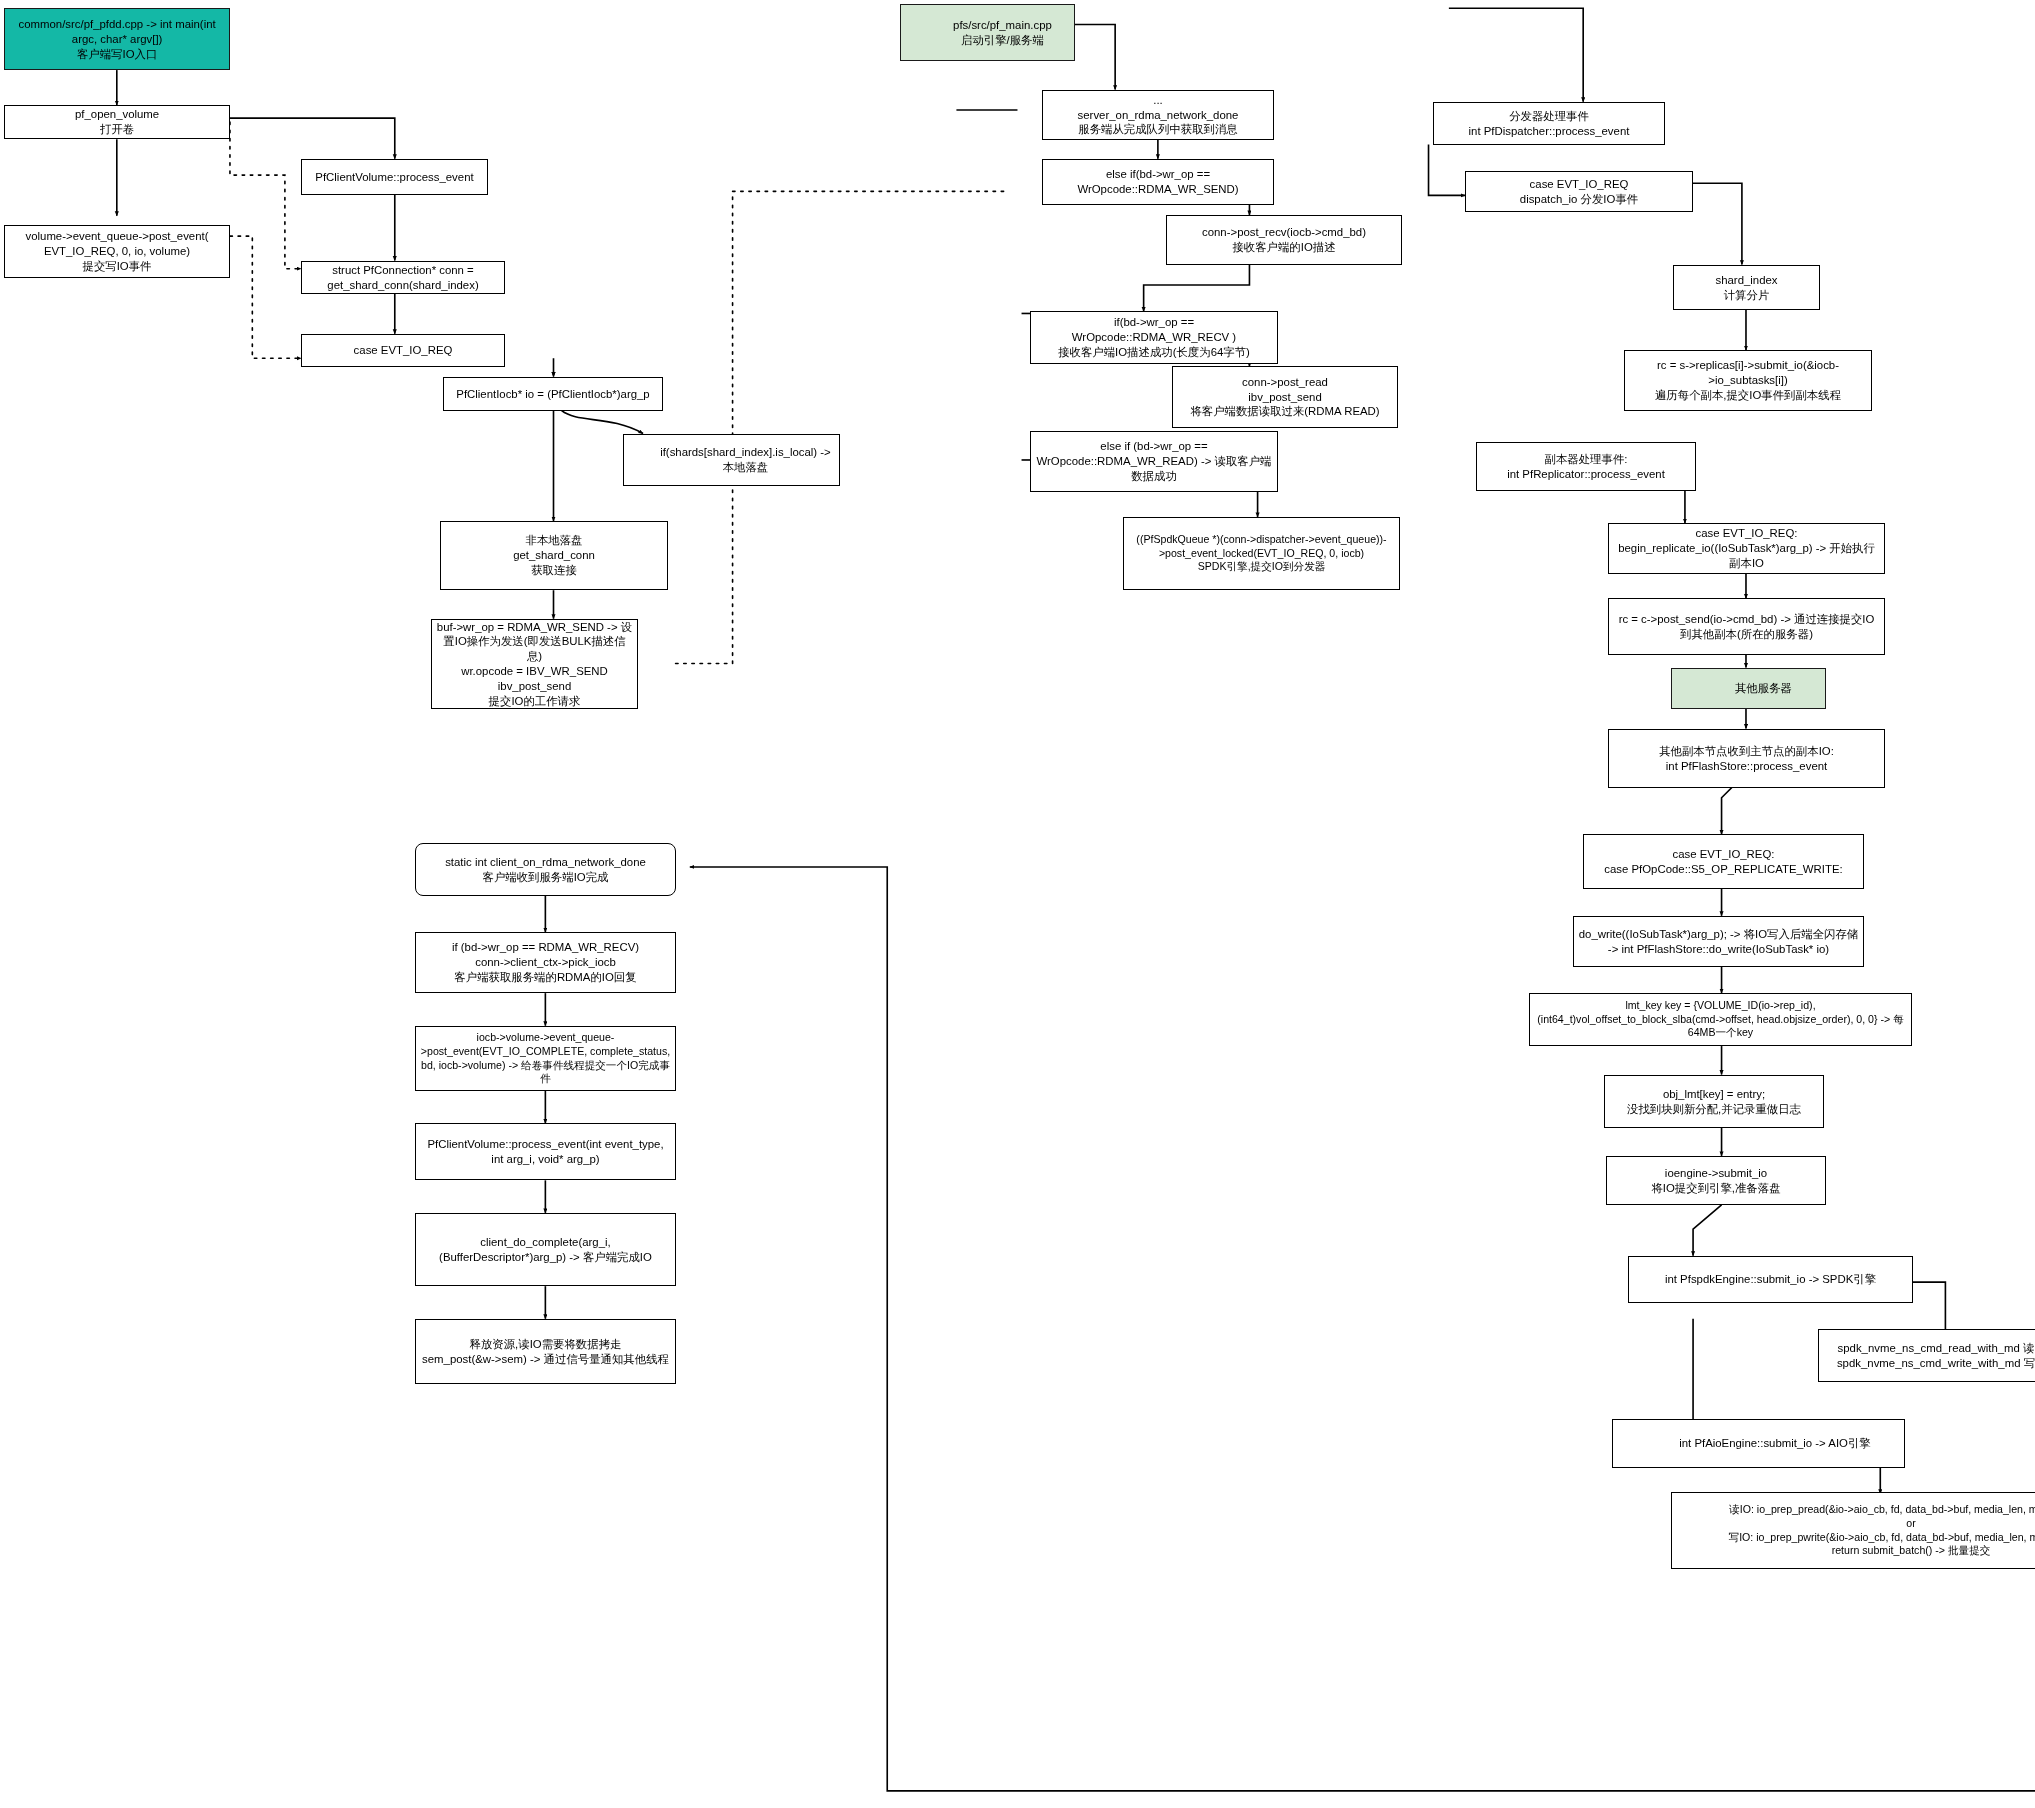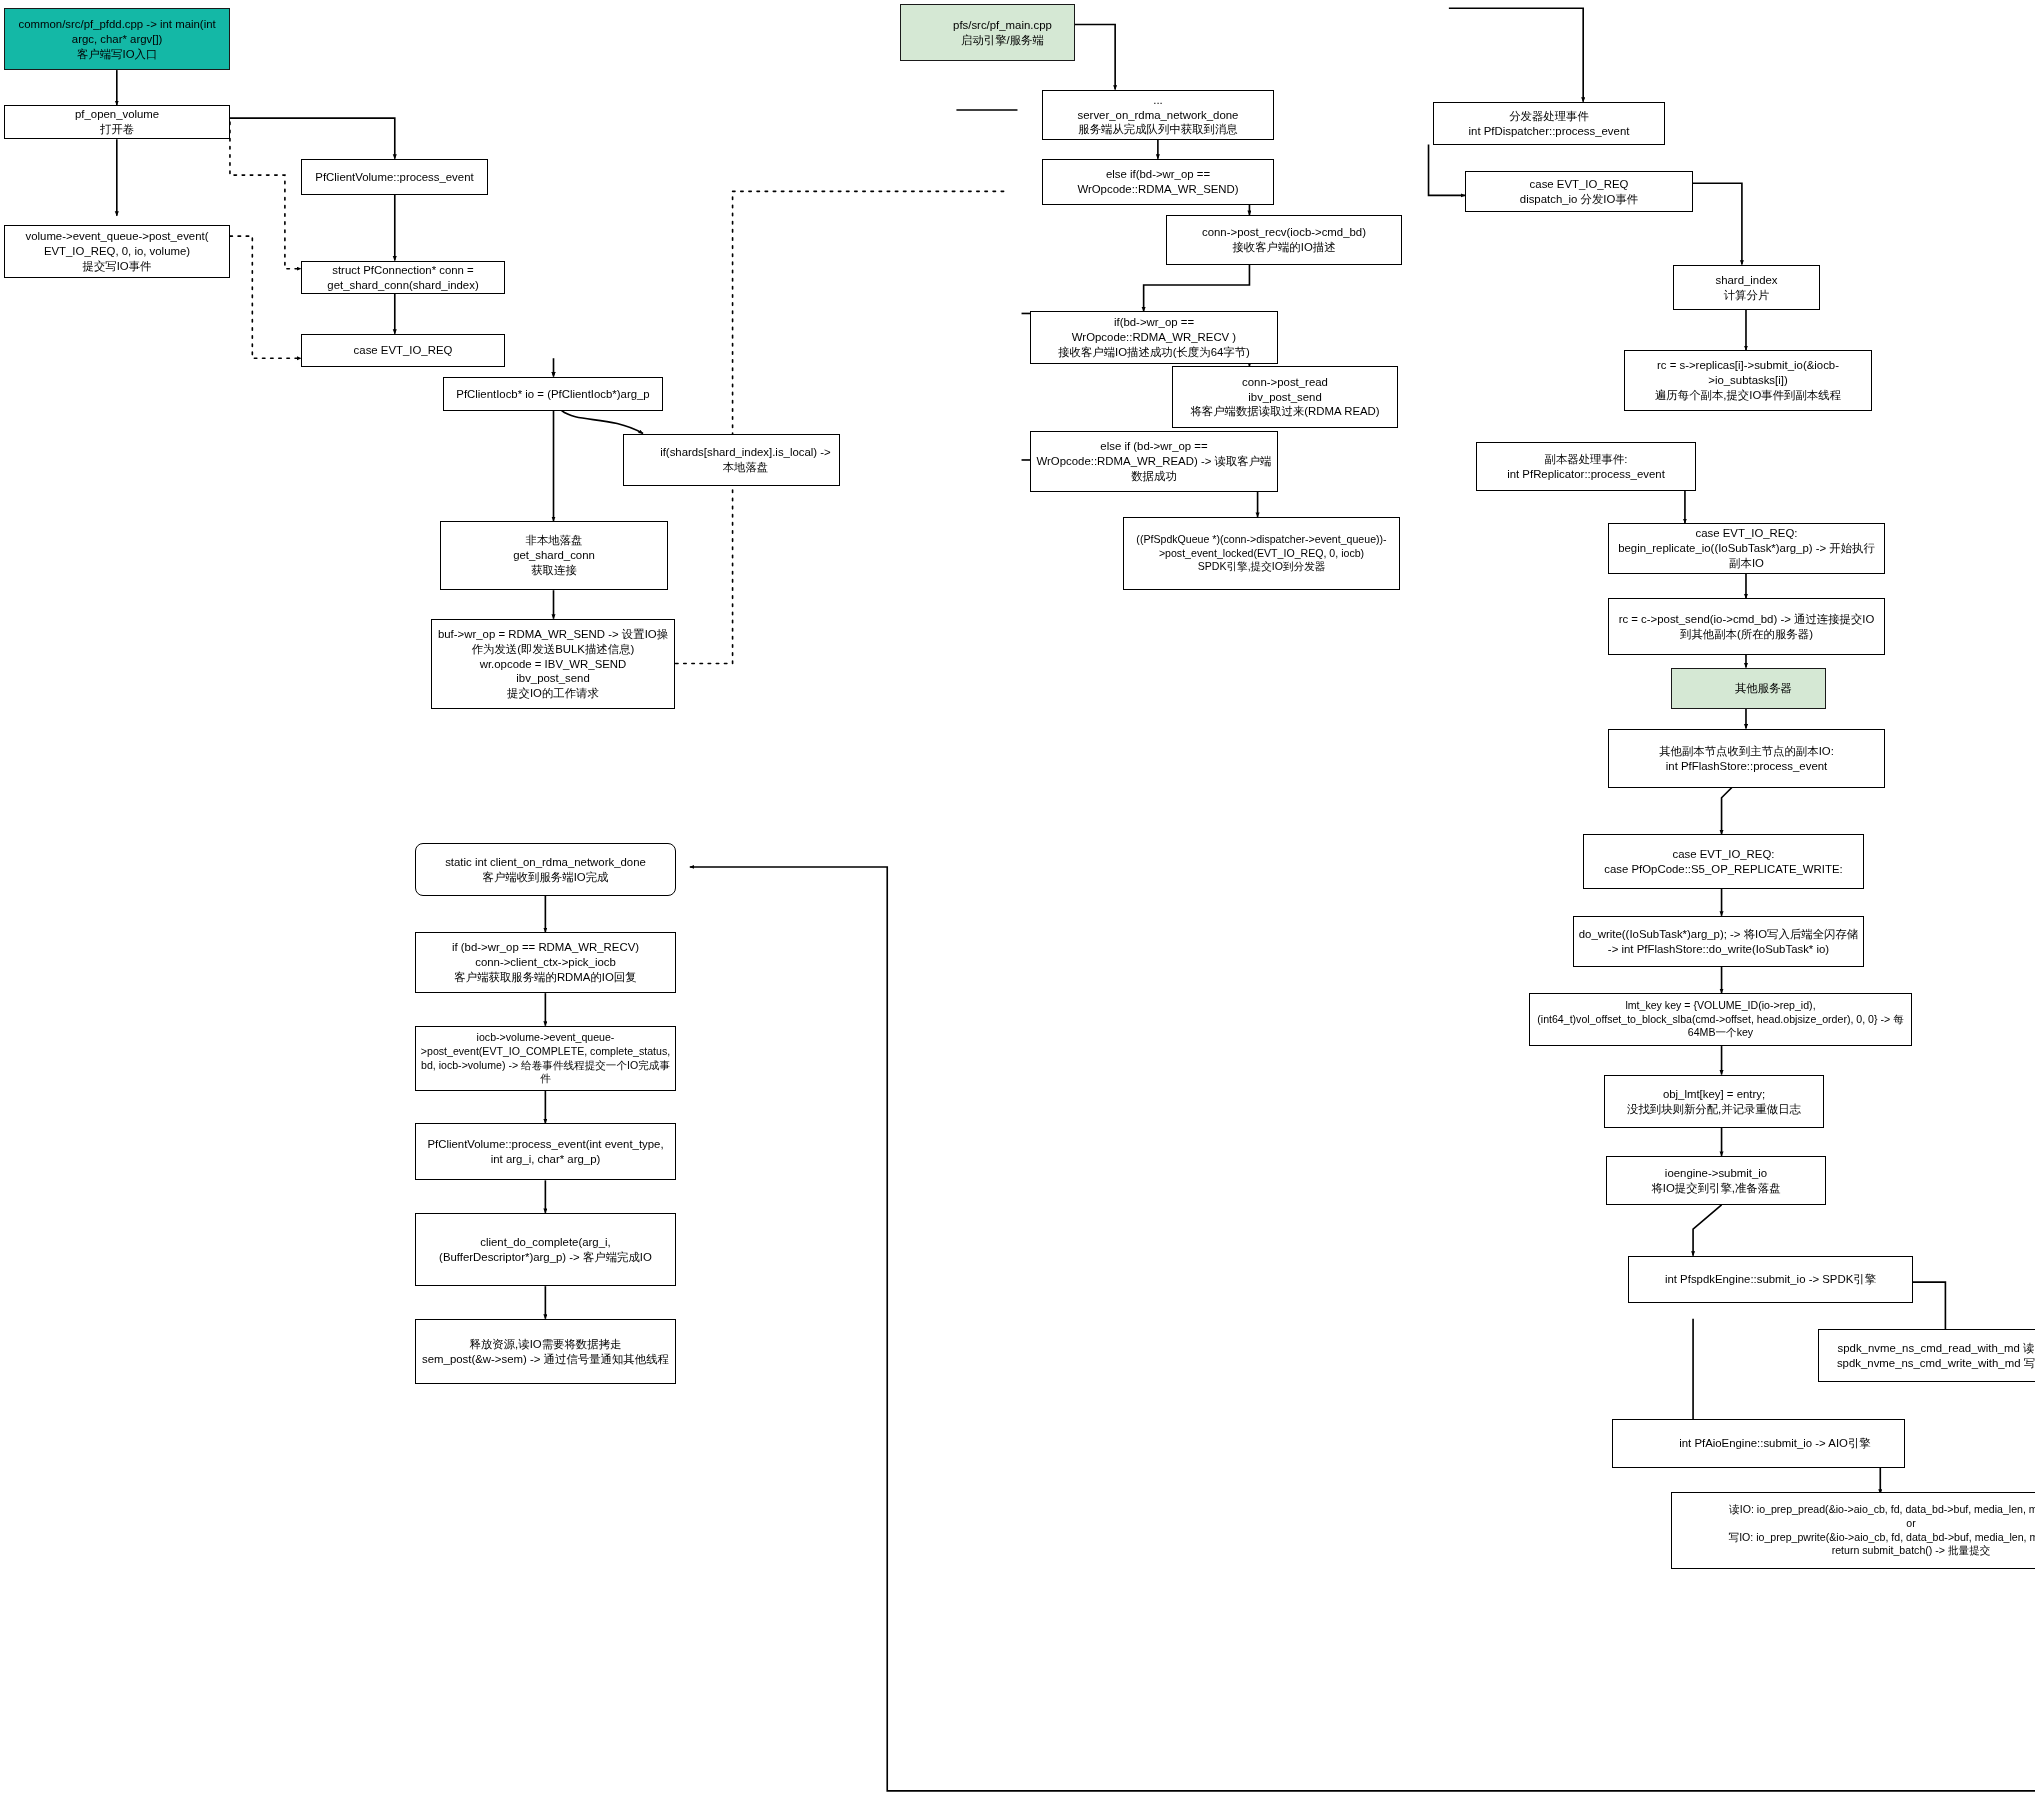--- a/index.html
+++ b/index.html
@@ -117,21 +117,21 @@
   <div class="node f28" style="left:301px;top:334px;width:204px;height:33px;">case EVT_IO_REQ</div>
 
   <div class="node f28" style="left:443px;top:377px;width:220px;height:34px;">PfClientIocb* io = (PfClientIocb*)arg_p</div>
 
   <div class="node f28" style="left:623px;top:434px;width:217px;height:52px;padding-left:32px;">if(shards[shard_index].is_local) -&gt; 本地落盘</div>
 
   <div class="node f28" style="left:440px;top:521px;width:228px;height:69px;">非本地落盘
 get_shard_conn
 获取连接</div>
 
-  <div class="node f28" style="left:431px;top:619px;width:244px;height:90px;">buf-&gt;wr_op = RDMA_WR_SEND -&gt; 设置IO操作为发送(即发送BULK描述信息)
+  <div class="node f28" style="left:431px;top:619px;width:207px;height:90px;">buf-&gt;wr_op = RDMA_WR_SEND -&gt; 设置IO操作为发送(即发送BULK描述信息)
 wr.opcode = IBV_WR_SEND
 ibv_post_send
 提交IO的工作请求</div>
 
   <div class="node green f28" style="left:900px;top:4.1px;width:175px;height:57px;">pfs/src/pf_main.cpp
 启动引擎/服务端</div>
 
   <div class="node f28" style="left:1042px;top:90px;width:232px;height:50px;">...
 server_on_rdma_network_done
 服务端从完成队列中获取到消息</div>
@@ -207,21 +207,21 @@
 
   <div class="node f28" style="left:415px;top:843px;width:261px;height:53px;border-radius:8px;">static int client_on_rdma_network_done
 客户端收到服务端IO完成</div>
 
   <div class="node f28" style="left:415px;top:932px;width:261px;height:61px;">if (bd-&gt;wr_op == RDMA_WR_RECV)
 conn-&gt;client_ctx-&gt;pick_iocb
 客户端获取服务端的RDMA的IO回复</div>
 
   <div class="node f26" style="left:415px;top:1026px;width:261px;height:65px;">iocb-&gt;volume-&gt;event_queue-&gt;post_event(EVT_IO_COMPLETE, complete_status, bd, iocb-&gt;volume) -&gt; 给卷事件线程提交一个IO完成事件</div>
 
-  <div class="node f28" style="left:415px;top:1123px;width:261px;height:57px;">PfClientVolume::process_event(int event_type, int arg_i, char* arg_p)</div>
+  <div class="node f28" style="left:415px;top:1123px;width:261px;height:57px;">PfClientVolume::process_event(int event_type, int arg_i, void* arg_p)</div>
 
   <div class="node f28" style="left:415px;top:1213px;width:261px;height:73px;">client_do_complete(arg_i, (BufferDescriptor*)arg_p) -&gt; 客户端完成IO</div>
 
   <div class="node f28" style="left:415px;top:1319px;width:261px;height:65px;">释放资源,读IO需要将数据拷走
 sem_post(&amp;w-&gt;sem) -&gt; 通过信号量通知其他线程</div>
 
 </div>
 
 
 </body></html>

